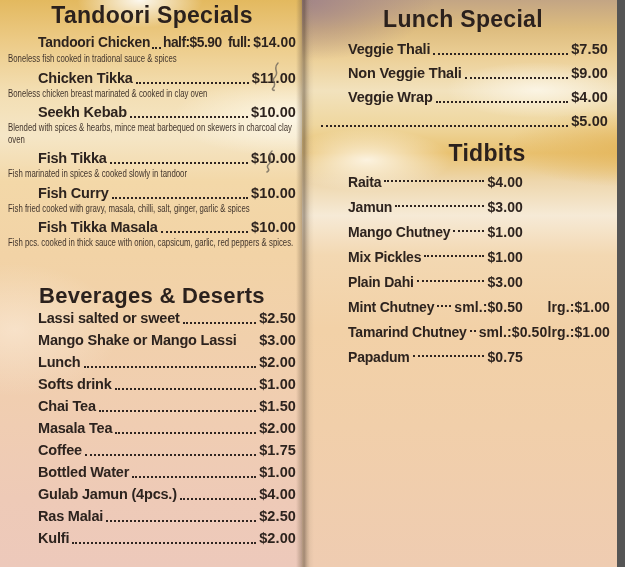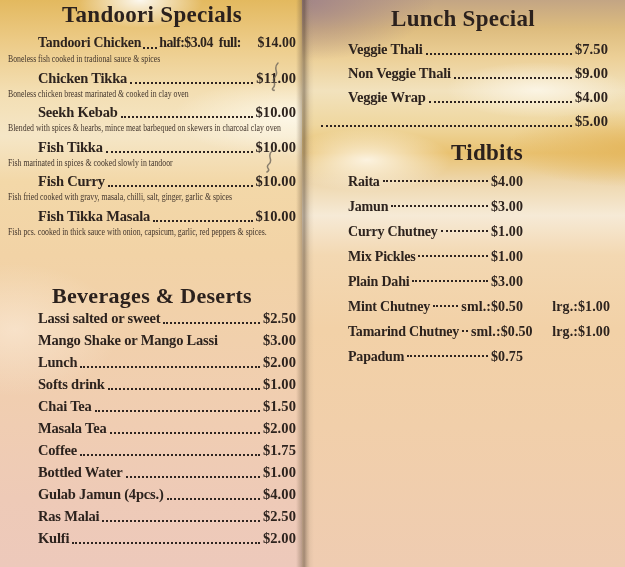--- a/index.html
+++ b/index.html
@@ -1,24 +1,25 @@
 <!DOCTYPE html>
 <html><head>
 <meta charset="utf-8">
 <title>Menu</title>
 <style>
   html,body { margin:0; padding:0; background:#555; }
   #menu {
-    position:relative; width:625px; height:567px; overflow:hidden;
-    font-family:Liberation Serif, serif;
+    position:relative; width:569px; height:567px; overflow:hidden;
+    font-family:Liberation Sans, sans-serif;
     color:#2d231e;
     box-shadow: inset 3px 0 4px rgba(90,70,45,.5),
                 inset 0 2px 2px rgba(120,95,70,.35),
                 inset -3px 0 4px rgba(185,120,100,.3),
                 inset 0 -2px 2px rgba(150,110,80,.25);
+    padding-left: 48px;
   }
   
   .panel-left {
     position:absolute; left:0; top:0; width:302px; height:567px;
     background:
       radial-gradient(ellipse 90px 40px at 140px 0px,   rgba(255,255,255,.9),  rgba(255,255,255,0) 70%),
       radial-gradient(ellipse 170px 55px at 290px 118px, rgba(255,252,240,.8),  rgba(255,252,240,0) 70%),
       radial-gradient(ellipse 150px 95px at 15px 330px,  rgba(255,246,236,.45), rgba(255,246,236,0) 70%),
       linear-gradient(180deg,#e3b95f 0%,#ecca85 7%,#f3deb2 16%,#f5e6c6 24%,#f3d8a8 32%,#f2d3a6 45%,#f1d0ac 60%,#f0cdb2 75%,#eecab7 88%,#edc9bb 100%);
   }
@@ -80,21 +81,21 @@
   <div class="panel-left"></div>
   <div class="panel-right"></div>
   <div class="seam"></div>
 
   <div class="sec sec-tandoori">
     <h2>Tandoori Specials</h2>
 
     <div class="row tight">
       <span class="nm">Tandoori Chicken</span>
       <span class="lead-s"></span>
-      <span class="mid">half:$3.04 full:</span>
+      <span class="mid">half:$5.90 full:</span>
       <span class="gap"></span>
       <span class="pr">$14.00</span>
     </div>
     <div class="desc">Boneless fish cooked in tradional sauce &amp; spices</div>
 
     <div class="row">
       <span class="nm">Chicken Tikka</span>
       <span class="leader"></span>
       <span class="pr">$11.00</span>
     </div>
@@ -225,21 +226,21 @@
     </div>
     <div class="row">
       <span class="grp">
         <span class="nm">Jamun</span>
         <span class="leader"></span>
         <span class="pr">$3.00</span>
       </span>
     </div>
     <div class="row">
       <span class="grp">
-        <span class="nm">Curry Chutney</span>
+        <span class="nm">Mango Chutney</span>
         <span class="leader"></span>
         <span class="pr">$1.00</span>
       </span>
     </div>
     <div class="row">
       <span class="grp">
         <span class="nm">Mix Pickles</span>
         <span class="leader"></span>
         <span class="pr">$1.00</span>
       </span>

